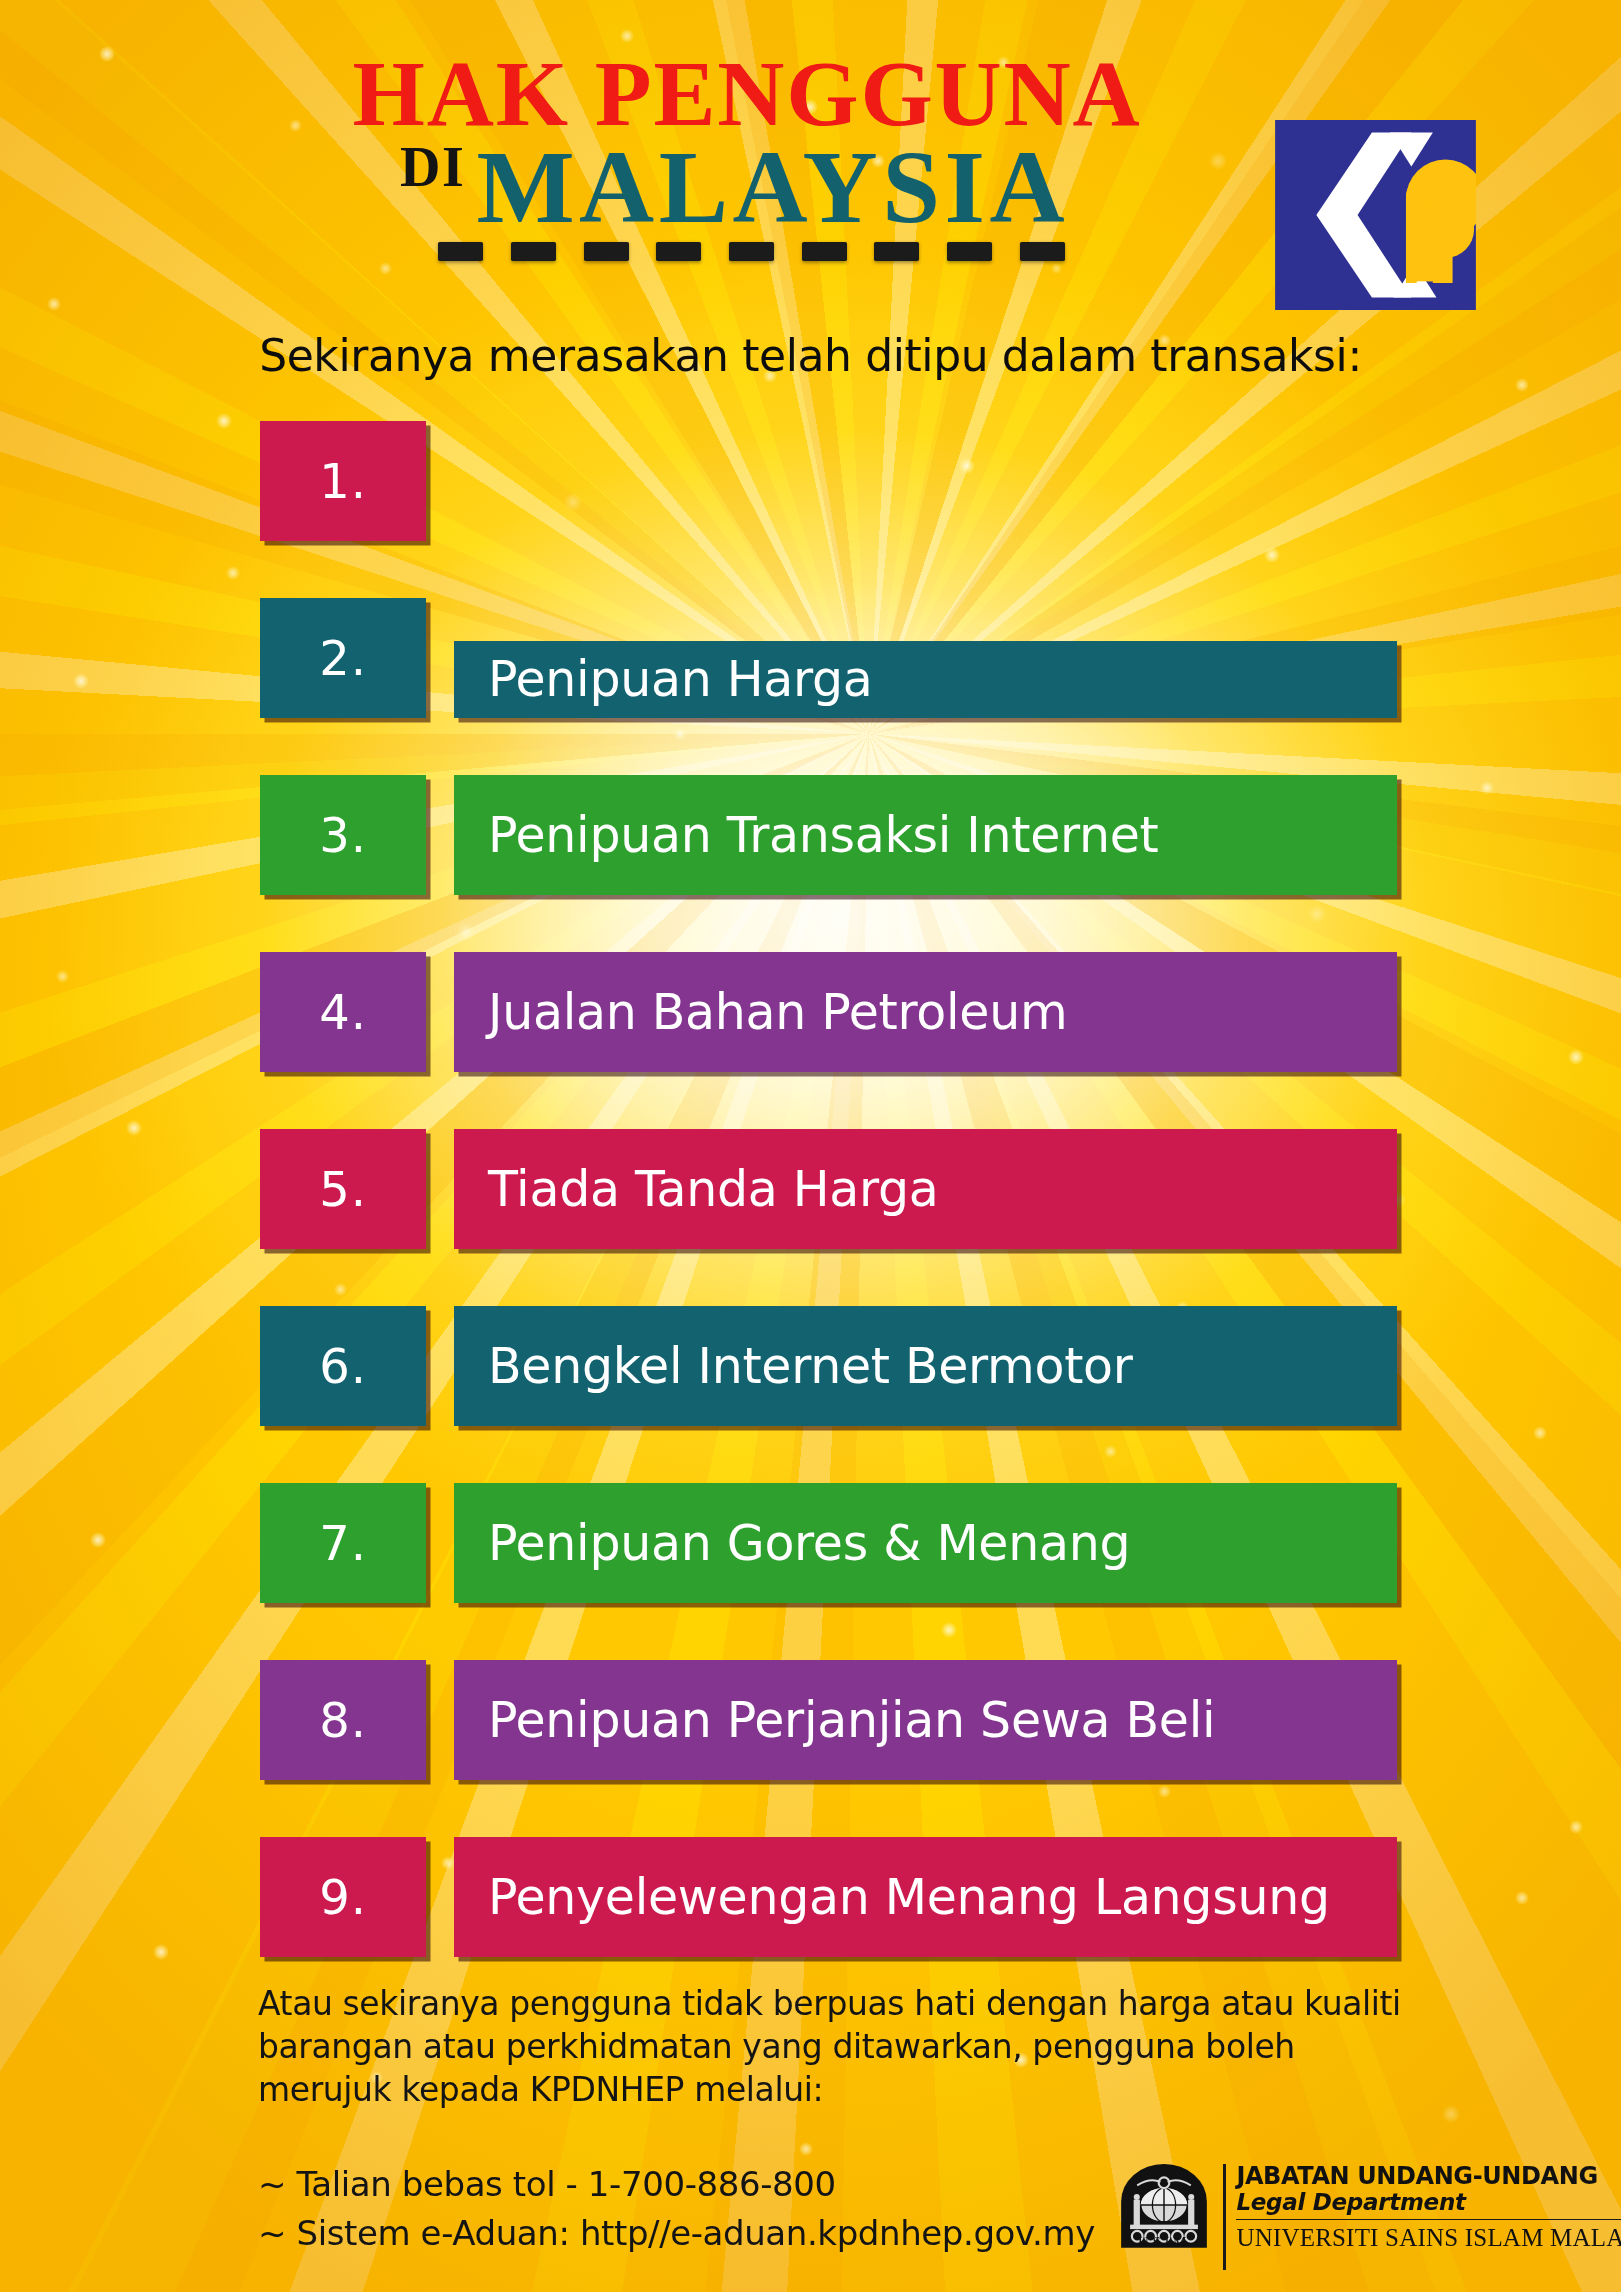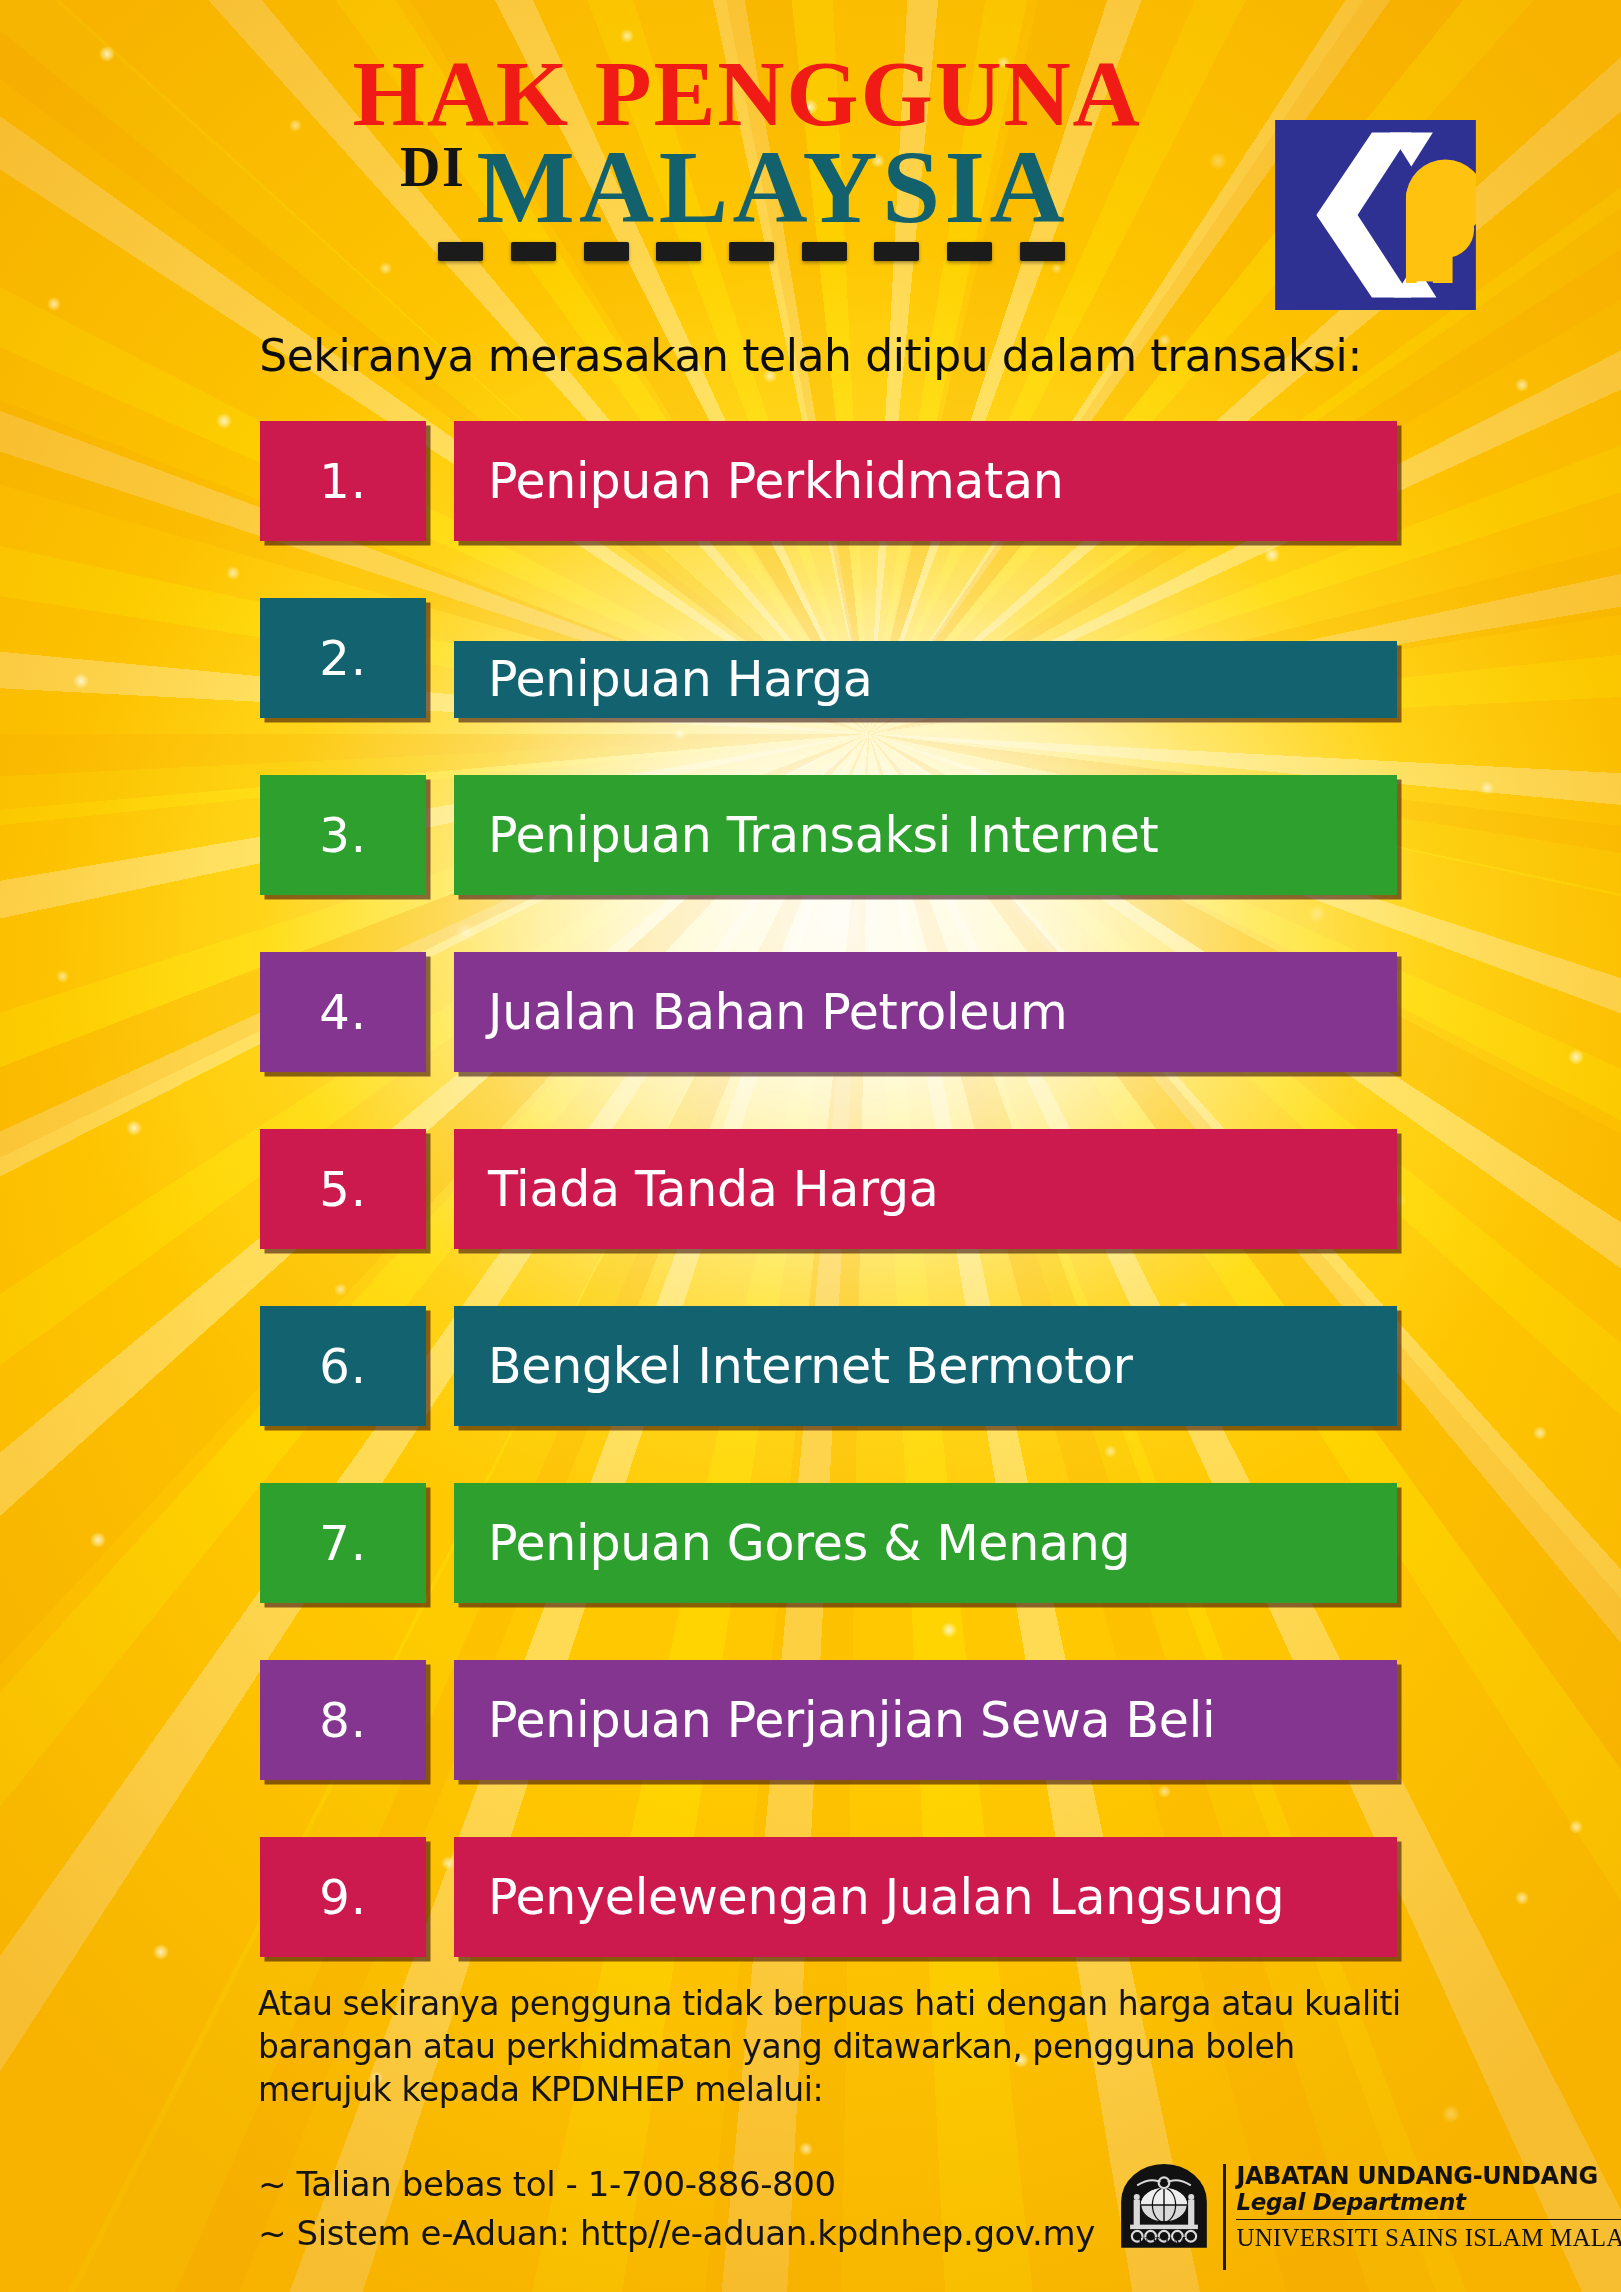--- a/index.html
+++ b/index.html
@@ -376,21 +376,20 @@
         <path d="M178 96 a30 30 0 1 1 0 60 a30 30 0 0 1 0 -60 Z" fill="#ffc20e"></path>
       </svg>
     </div>
   </div>
 
   <div class="subtitle">Sekiranya merasakan telah ditipu dalam transaksi:</div>
 
   <div class="list" id="list">
       <div class="row">
         <div class="num-box" style="background: rgb(204, 26, 79);">1.</div>
-        <div class="txt-box" style="background: rgb(204, 26, 79);">Penipuan Perkhidmatan</div>
       </div>
       <div class="row">
         <div class="num-box" style="background: rgb(18, 98, 111);">2.</div>
         <div class="txt-box" style="background: rgb(18, 98, 111); margin-top: 43px;">Penipuan Harga</div>
       </div>
       <div class="row">
         <div class="num-box" style="background: rgb(45, 160, 45);">3.</div>
         <div class="txt-box" style="background: rgb(45, 160, 45);">Penipuan Transaksi Internet</div>
       </div>
       <div class="row">
@@ -408,21 +407,21 @@
       <div class="row">
         <div class="num-box" style="background: rgb(45, 160, 45);">7.</div>
         <div class="txt-box" style="background: rgb(45, 160, 45);">Penipuan Gores &amp; Menang</div>
       </div>
       <div class="row">
         <div class="num-box" style="background: rgb(132, 53, 143);">8.</div>
         <div class="txt-box" style="background: rgb(132, 53, 143);">Penipuan Perjanjian Sewa Beli</div>
       </div>
       <div class="row">
         <div class="num-box" style="background: rgb(204, 26, 79);">9.</div>
-        <div class="txt-box" style="background: rgb(204, 26, 79);">Penyelewengan Jualan Langsung</div>
+        <div class="txt-box" style="background: rgb(204, 26, 79);">Penyelewengan Menang Langsung</div>
       </div>
     </div>
 
   <div class="footer-para">Atau sekiranya pengguna tidak berpuas hati dengan harga atau kualiti barangan atau perkhidmatan yang ditawarkan, pengguna boleh merujuk kepada KPDNHEP melalui:</div>
 
   <div class="contact">
     <div>~ Talian bebas tol - 1-700-886-800</div>
     <div>~ Sistem e-Aduan: http//e-aduan.kpdnhep.gov.my</div>
   </div>
 

